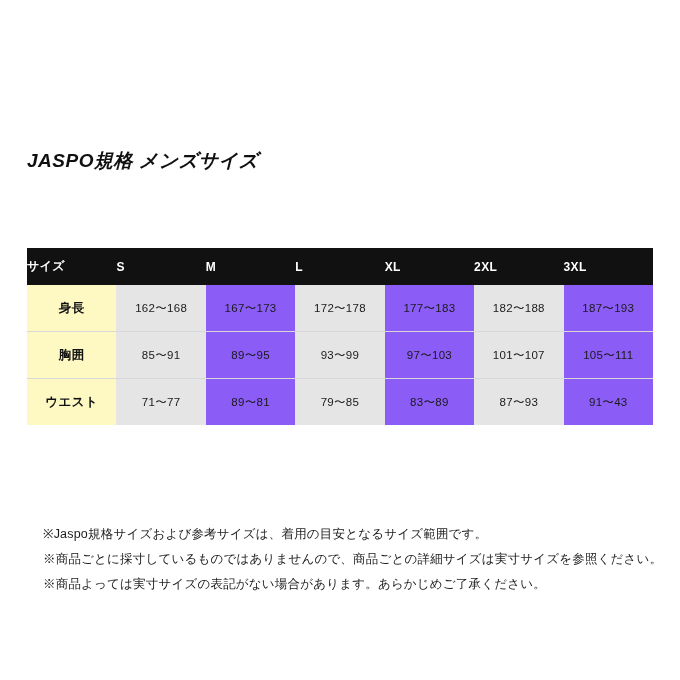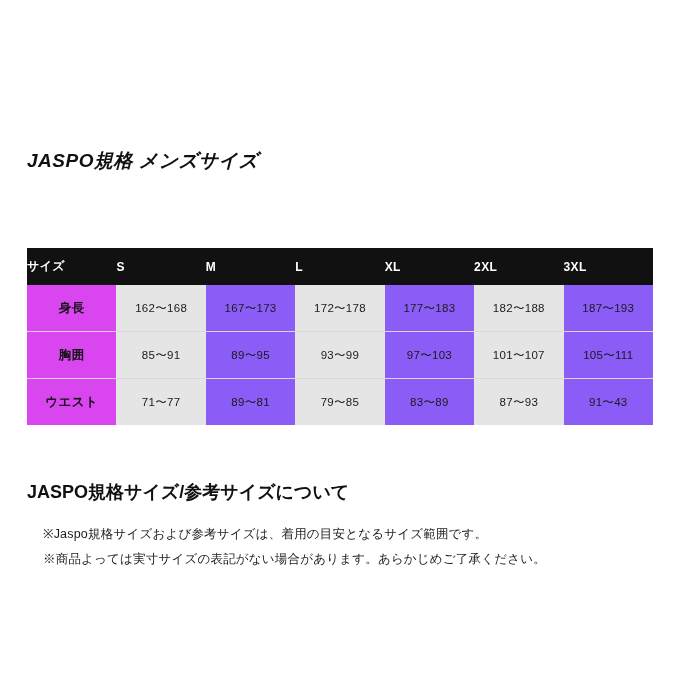--- a/index.html
+++ b/index.html
@@ -58,21 +58,21 @@
     color: #ffffff;
     height: 37px;
     font-size: 12px;
     font-weight: bold;
     letter-spacing: 0.4px;
   }
   .size-table thead th.col-label {
     text-align: left;
   }
   .size-table tbody th.row-label {
-    background: #d946ef;
+    background: #fef9c3;
     color: #111111;
     font-weight: bold;
     font-size: 12.5px;
     letter-spacing: 0.5px;
     width: 96px;
   }
   .size-table tbody td {
     color: #1a1a1a;
     letter-spacing: 0.3px;
   }
@@ -160,20 +160,20 @@
         <td class="band-shade">71〜77</td>
         <td class="band-plain">89〜81</td>
         <td class="band-shade">79〜85</td>
         <td class="band-plain">83〜89</td>
         <td class="band-shade">87〜93</td>
         <td class="band-plain">91〜43</td>
       </tr>
     </tbody>
   </table>
 
-  <div class="heading-notes">JASPO規格サイズ/参考サイズについて</div>
 
   <div class="note-list">
     <div class="note-line">※Jaspo規格サイズおよび参考サイズは、着用の目安となるサイズ範囲です。</div>
+    <div class="note-line">※商品ごとに採寸しているものではありませんので、商品ごとの詳細サイズは実寸サイズを参照ください。</div>
     <div class="note-line">※商品よっては実寸サイズの表記がない場合があります。あらかじめご了承ください。</div>
   </div>
 
 </div>
 
 </body></html>

